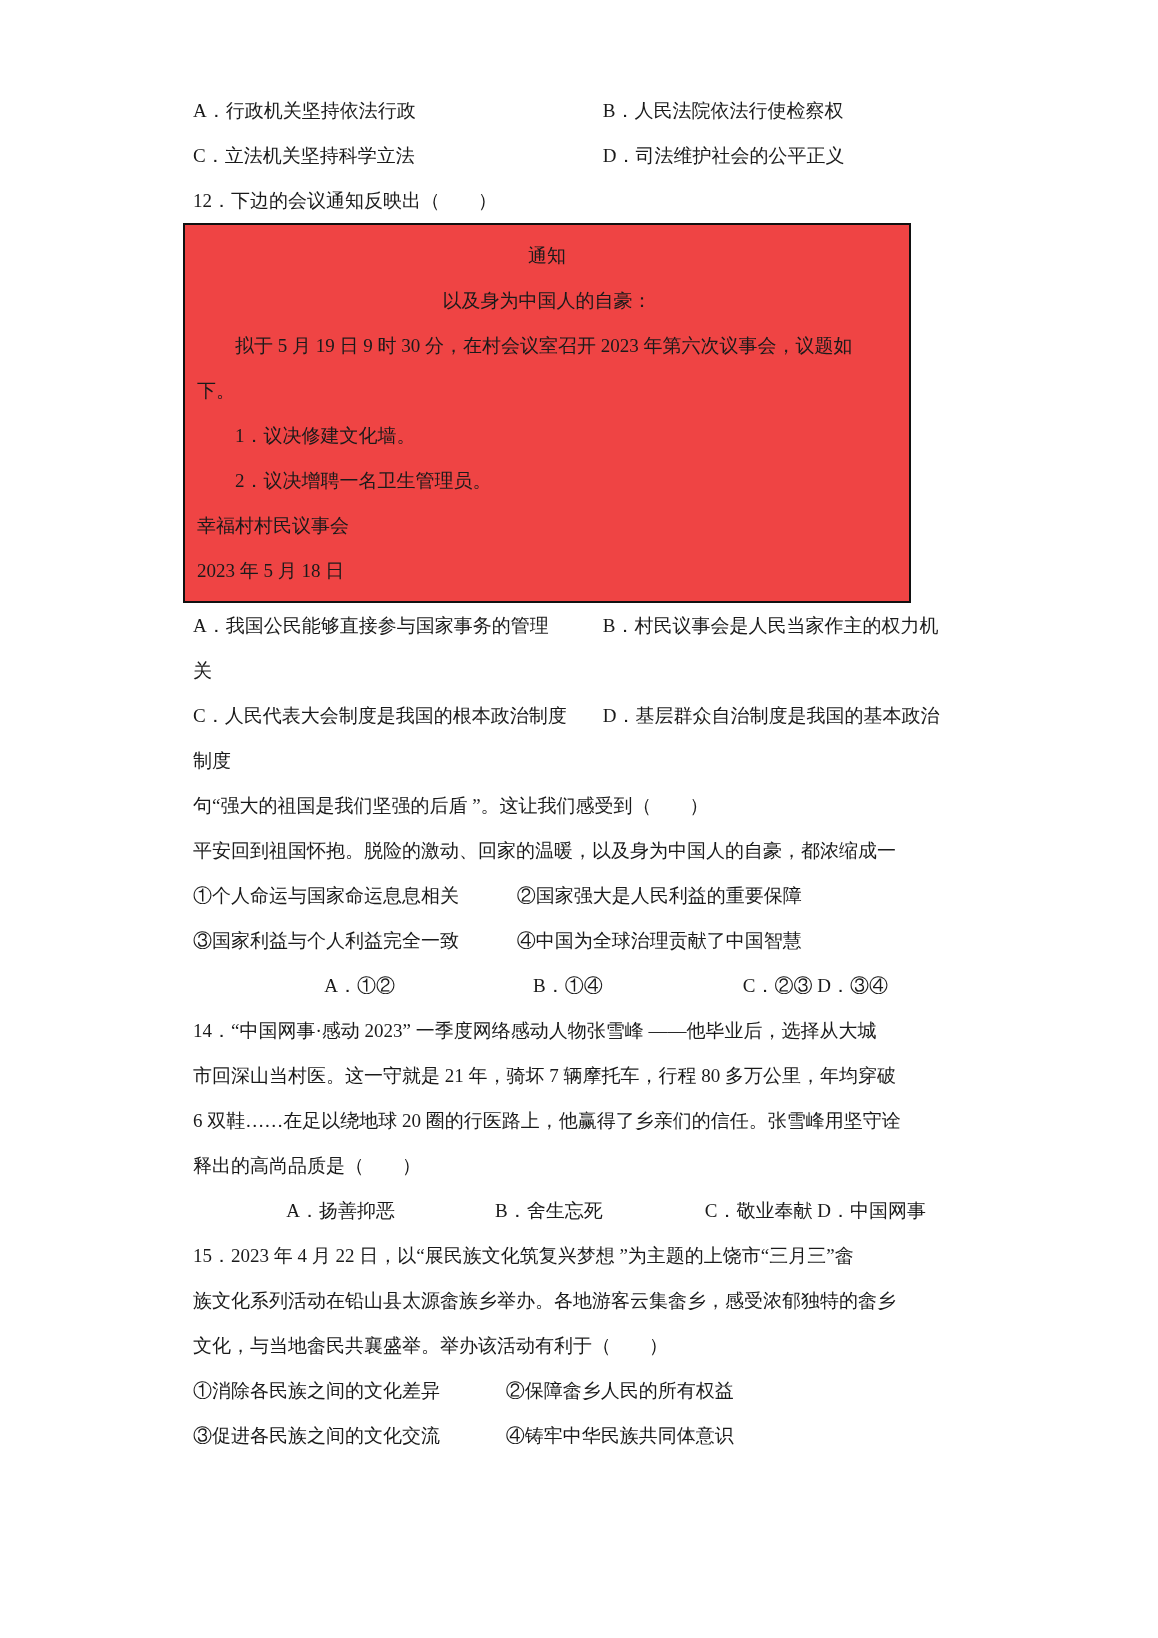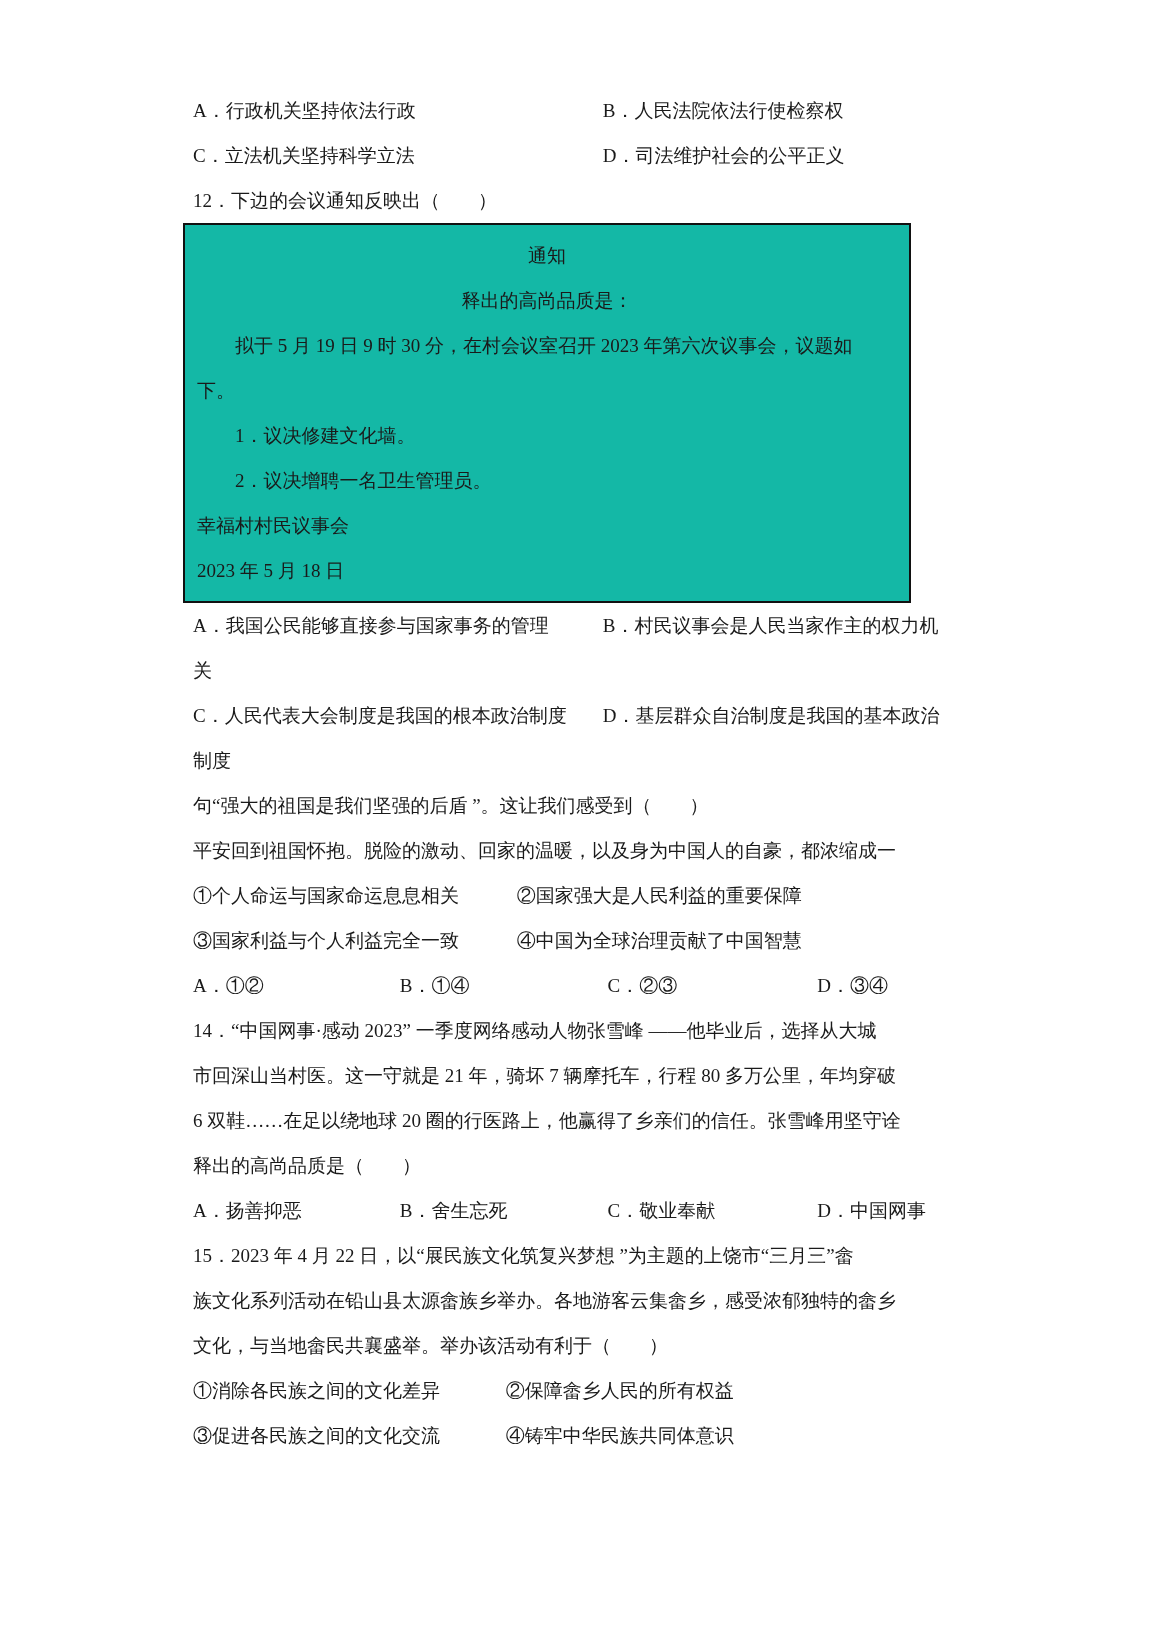--- a/index.html
+++ b/index.html
@@ -34,32 +34,32 @@
   }
   
   .cols-items .col-i {
     display: inline-block;
     width: 319px;
   }
   .cols-items.narrow .col-i {
     width: 308px;
   }
   
-  .cols-4 span { display: inline-block; }
+  .cols-4 span { display: inline-block; text-align: right; }
   .cols-4 .c1 { width: 202px; }
   .cols-4 .c2 { width: 203px; }
   .cols-4 .c3 { width: 205px; }
   
   .notice-box {
     box-sizing: border-box;
     width: 728px;
     margin-left: -10px;
     border: 2px solid #111111;
     padding: 8px 12px;
-    background: #14b8a6;
+    background: #ef4444;
   }
   .center { text-align: center; }
   .right  { text-align: left; }
   .indent2 { text-indent: 38px; }
 </style>
 </head>
 <body>
 
 <div class="page">
 
@@ -69,21 +69,21 @@
   </div>
   <div class="line cols-ab">
     <span class="col-a">C．立法机关坚持科学立法</span>
     <span>D．司法维护社会的公平正义</span>
   </div>
 
   <div class="line">12．下边的会议通知反映出（　　）</div>
 
   <div class="notice-box">
     <div class="line center">通知</div>
-    <div class="line center">释出的高尚品质是：</div>
+    <div class="line center">以及身为中国人的自豪：</div>
     <div class="line indent2">拟于 5 月 19 日 9 时 30 分，在村会议室召开 2023 年第六次议事会，议题如</div>
     <div class="line">下。</div>
     <div class="line indent2">1．议决修建文化墙。</div>
     <div class="line indent2">2．议决增聘一名卫生管理员。</div>
     <div class="line right">幸福村村民议事会</div>
     <div class="line right">2023 年 5 月 18 日</div>
   </div>
 
   <div class="line cols-ab">
     <span class="col-a">A．我国公民能够直接参与国家事务的管理</span>

